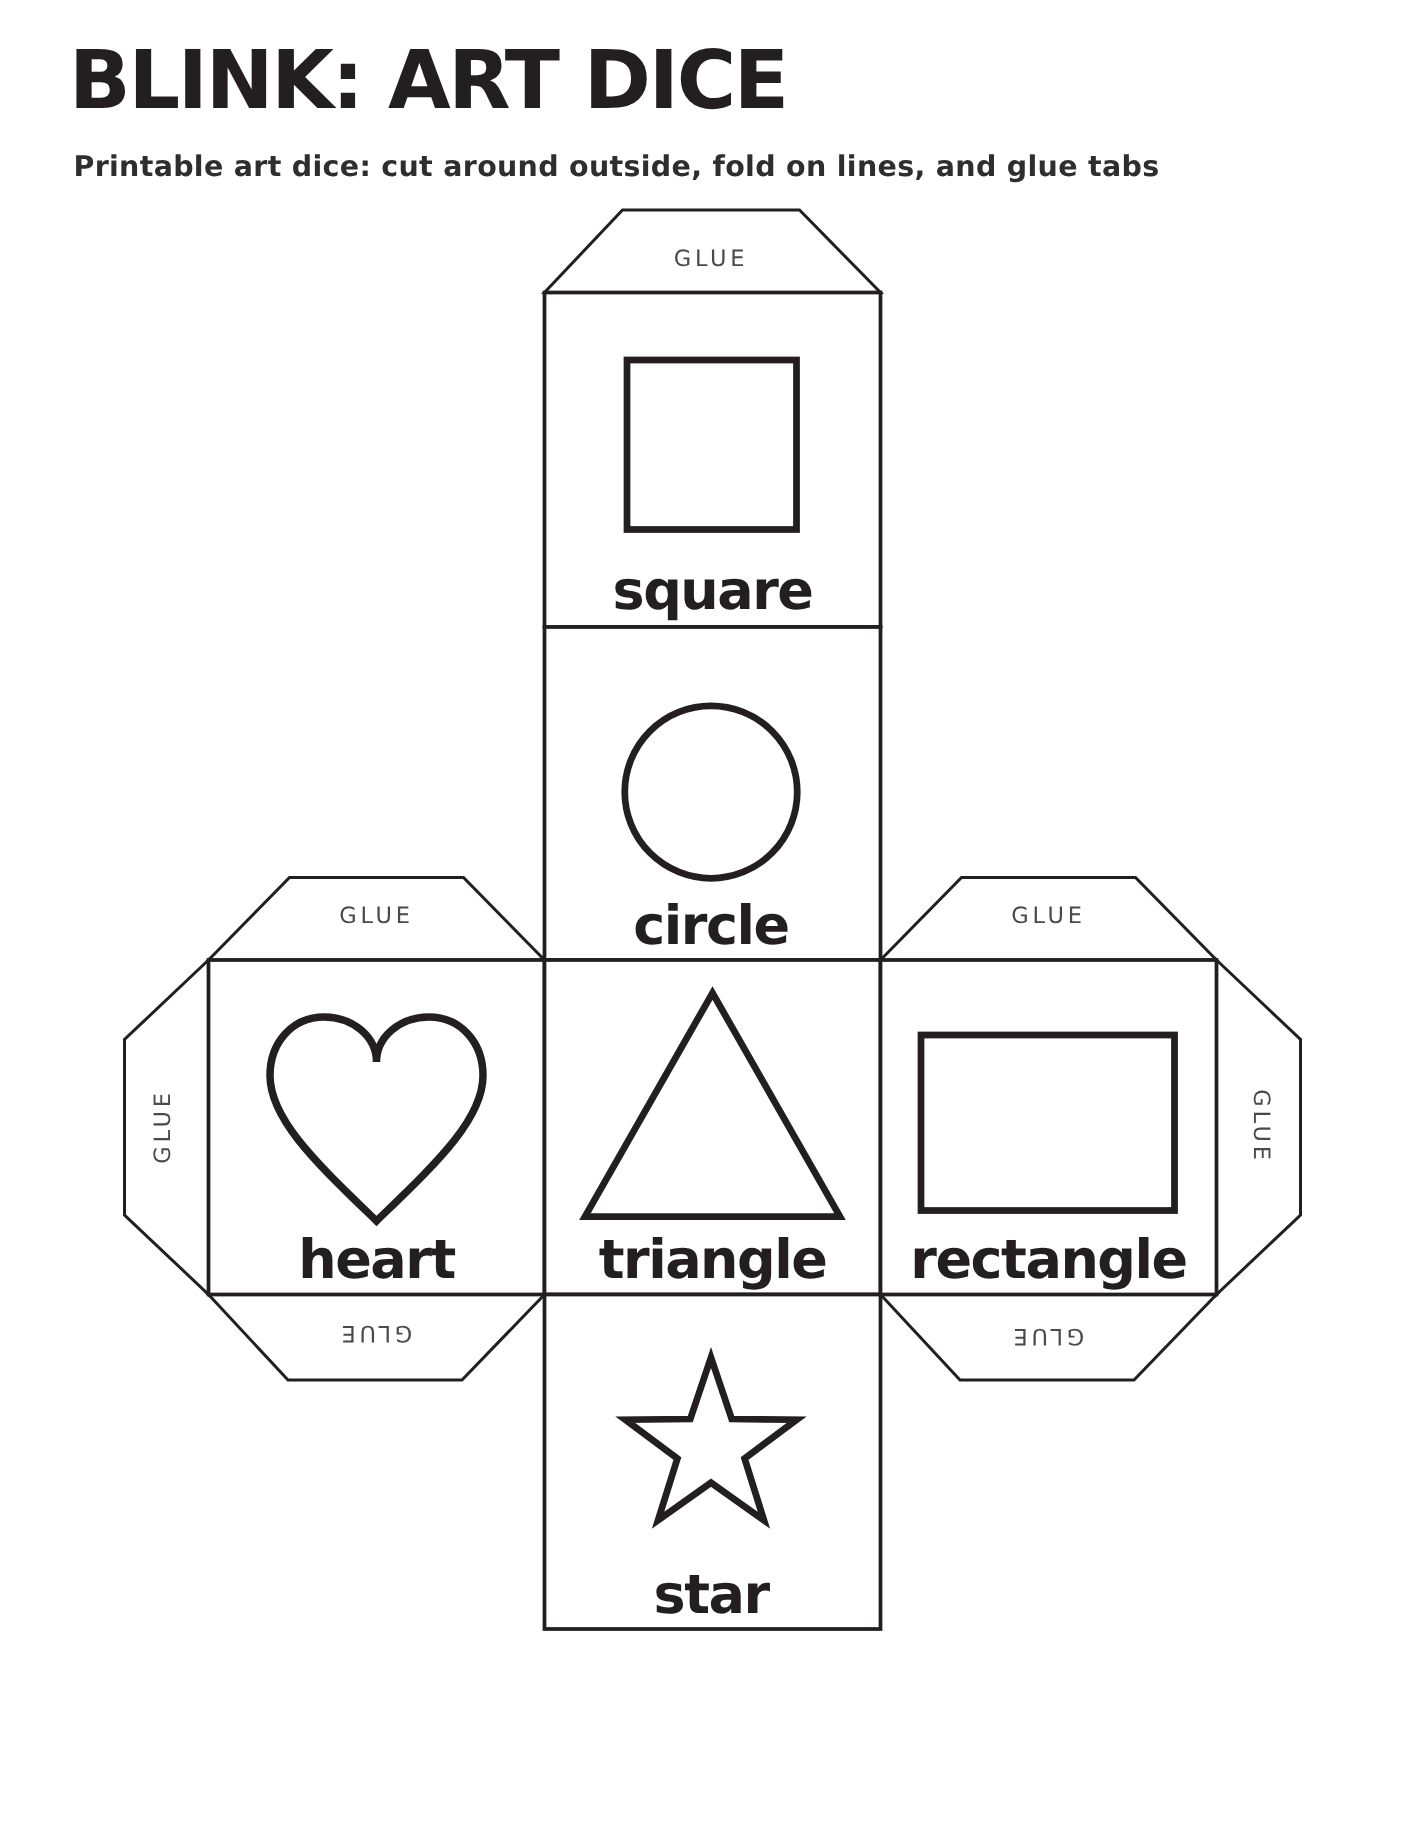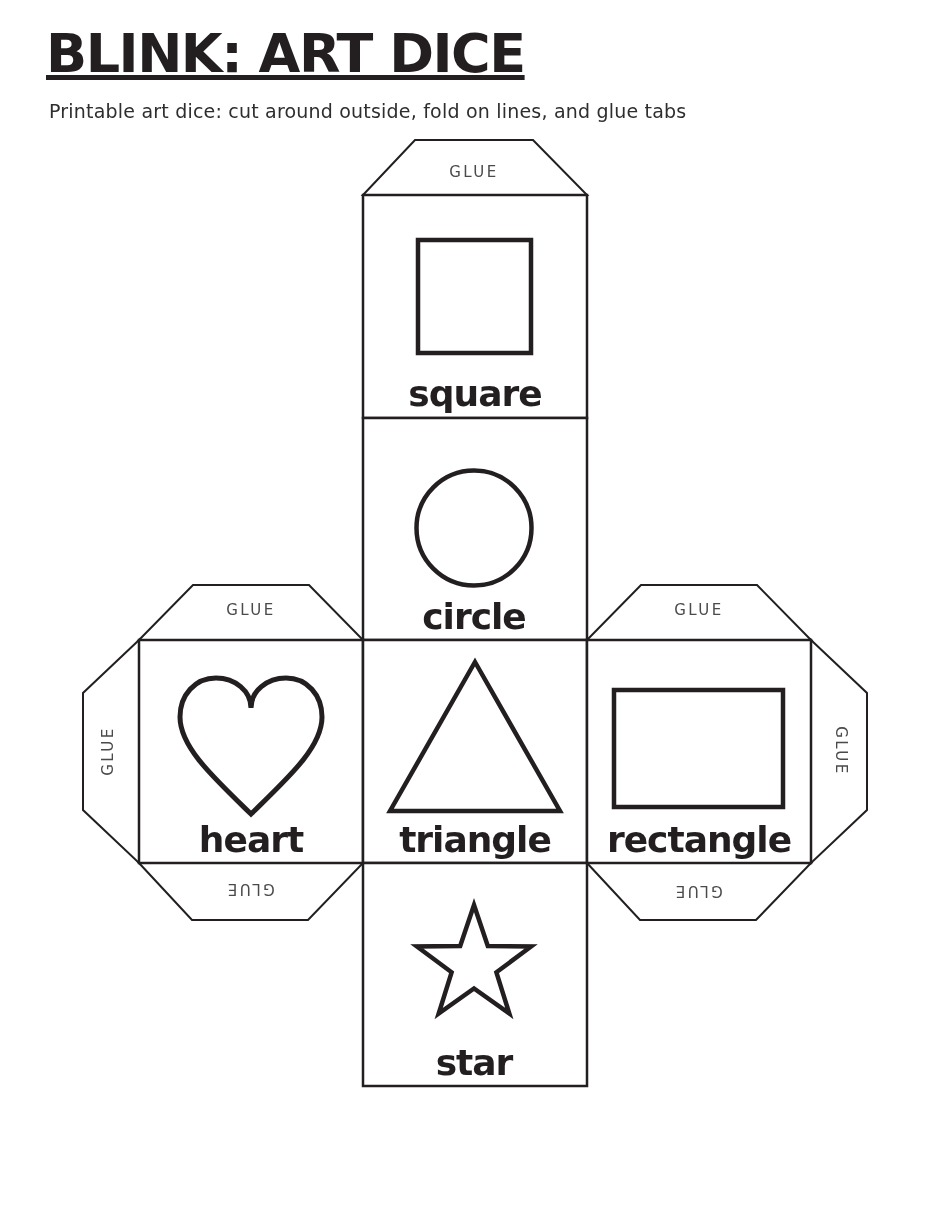--- a/index.html
+++ b/index.html
@@ -18,29 +18,28 @@
   .title {
     position: absolute;
     left: 46px;
     top: 22px;
     margin: 0;
     font-size: 54px;
     font-weight: 800;
     letter-spacing: -1.5px;
     color: #231f20;
     white-space: nowrap;
-    text-decoration: underline;
   }
   .subtitle {
     position: absolute;
     left: 49px;
     top: 100px;
     margin: 0;
     font-size: 19px;
-    font-weight: 400;
+    font-weight: 700;
     letter-spacing: 0.2px;
     color: #2e2e2e;
     white-space: nowrap;
   }
   svg.net {
     position: absolute;
     left: 0;
     top: 0;
   }
   .face {

